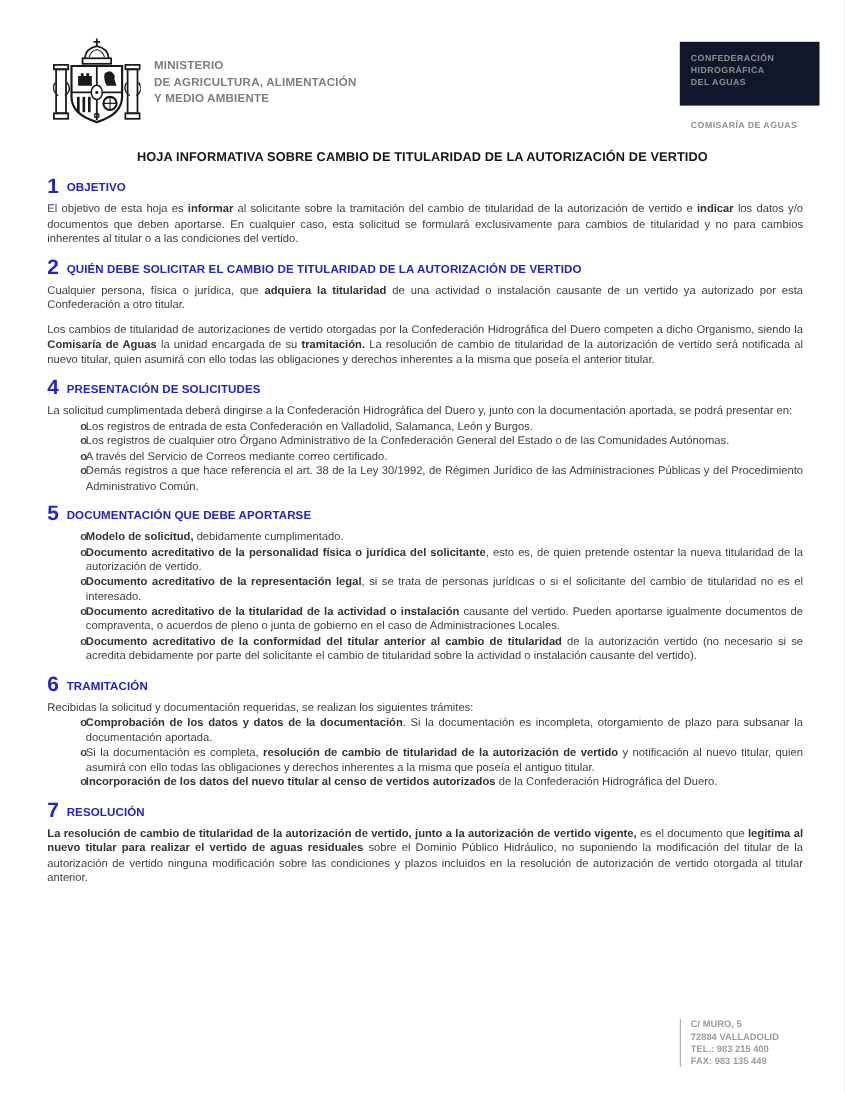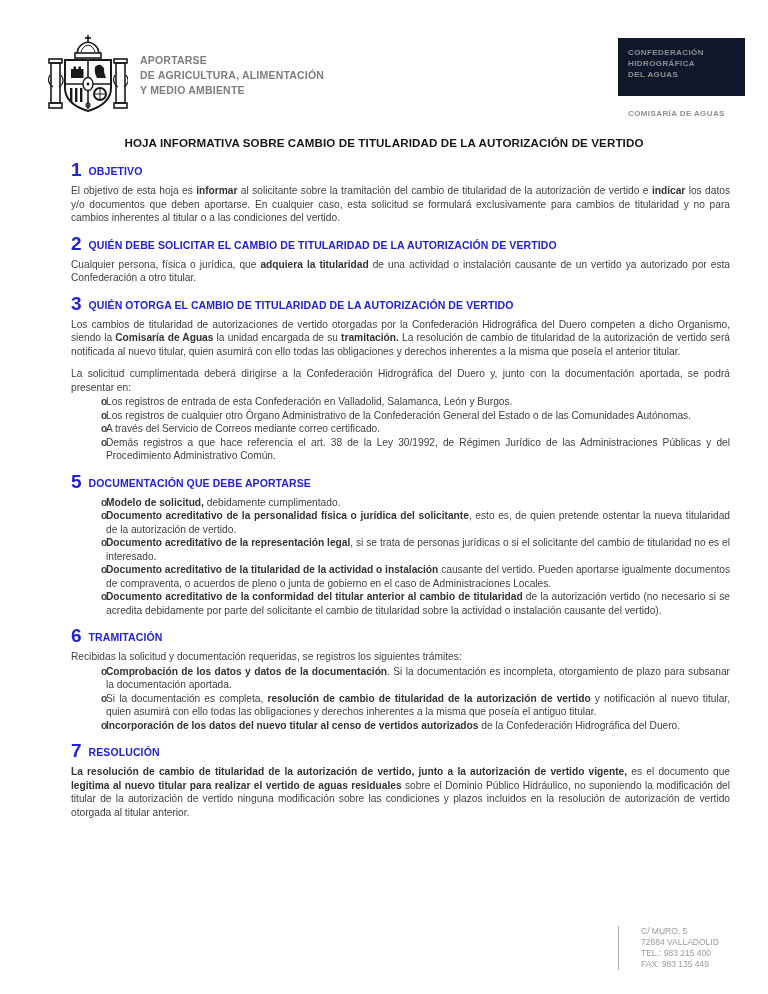--- a/index.html
+++ b/index.html
@@ -18,37 +18,37 @@
   .header-spacer { flex:1; }
   .org-col { width:127px; flex:0 0 auto; margin-top:5px; }
   .org-box { background:#0f172a; padding:9px 8px 16px 10px; font-size:8px;
              font-weight:bold; color:#8f8f8f; line-height:11px; letter-spacing:.4px; }
   .department { margin-top:13px; padding-left:10px; font-size:8px; font-weight:bold;
                 color:#8f8f8f; letter-spacing:.4px; }
   
   .doc-title { text-align:center; font-size:11.6px; font-weight:bold; color:#161616;
                margin-top:15px; letter-spacing:.1px; }
   
-  .content { padding:2px 38px 0 43px;margin-left:28px; }
+  .content { padding:2px 38px 0 43px; }
   .sec { margin-top:9px; }
   .sec-head { line-height:20px; margin-bottom:3px; color:var(--accent,#2121d6); }
   .sec-num { font-size:19px; font-weight:bold; vertical-align:-1px; }
   .sec-title { font-size:10.5px; font-weight:bold; margin-left:7px; letter-spacing:.1px; }
   .para { font-size:10.2px; line-height:13.5px; text-align:justify; margin:1px 0; }
   .li { display:flex; margin:0; }
   .li-marker { flex:0 0 auto; width:35px; padding-left:30px; font-size:10.2px;
                line-height:13.5px; font-weight:bold; }
   .li-text { flex:1; font-size:10.2px; line-height:13.5px; text-align:justify; }
   b { color:#333333; }
   
   .date-line { text-align:right; font-size:10.4px; font-weight:bold; color:#161616;
                margin-top:16px; }
   .footer-address { position:absolute; right:30px; bottom:24px; width:120px;
-                    border-left:1px solid #a9a9a9; padding-left:22px;
-                    font-size:8.5px; font-weight:normal; color:#9b9b9b; line-height:11px; }
+                    border-left:1px solid #a9a9a9; padding-left:9px;
+                    font-size:8.5px; font-weight:bold; color:#9b9b9b; line-height:11px; }
 </style>
 </head>
 <body>
 
 <div class="page">
 
   <div class="header">
     <div class="logo-block">
       <svg class="coat" viewBox="0 0 80 88" fill="none" stroke="#1a1a1a" stroke-width="1.6">
 
@@ -82,21 +82,21 @@
         <circle cx="52" cy="61" r="6" stroke-width="2"></circle>
         <line x1="52" y1="55" x2="52" y2="67" stroke-width="1"></line>
         <line x1="46" y1="61" x2="58" y2="61" stroke-width="1"></line>
 
         <ellipse cx="40" cy="51" rx="5" ry="6.5" fill="#ffffff" stroke-width="1.4"></ellipse>
         <circle cx="40" cy="51" r="1.4" fill="#1a1a1a" stroke="none"></circle>
 
         <circle cx="40" cy="72" r="2" stroke-width="1.2"></circle>
       </svg>
       <div class="ministry">
-        <div>APORTARSE</div>
+        <div>MINISTERIO</div>
         <div>DE AGRICULTURA, ALIMENTACIÓN</div>
         <div>Y MEDIO AMBIENTE</div>
       </div>
     </div>
     <div class="header-spacer"></div>
     <div class="org-col">
       <div class="org-box">
         <div>CONFEDERACIÓN</div>
         <div>HIDROGRÁFICA</div>
         <div>DEL AGUAS</div>
@@ -110,24 +110,24 @@
   <div class="content">
       <section class="sec">
         <div class="sec-head"><span class="sec-num">1</span><span class="sec-title">OBJETIVO</span></div>
         <p class="para">El objetivo de esta hoja es <b>informar</b> al solicitante sobre la tramitación del cambio de titularidad de la autorización de vertido e <b>indicar</b> los datos y/o documentos que deben aportarse. En cualquier caso, esta solicitud se formulará exclusivamente para cambios de titularidad y no para cambios inherentes al titular o a las condiciones del vertido.</p>
       </section>
       <section class="sec">
         <div class="sec-head"><span class="sec-num">2</span><span class="sec-title">QUIÉN DEBE SOLICITAR EL CAMBIO DE TITULARIDAD DE LA AUTORIZACIÓN DE VERTIDO</span></div>
         <p class="para">Cualquier persona, física o jurídica, que <b>adquiera la titularidad</b> de una actividad o instalación causante de un vertido ya autorizado por esta Confederación a otro titular.</p>
       </section>
       <section class="sec">
-        <div class="sec-head"><span class="sec-num">3</span><span class="sec-title">QUIÉN OTORGA EL CAMBIO DE TITULARIDAD DE LA AUTORIZACIÓN DE VERTIDO</span></div>
         <p class="para">Los cambios de titularidad de autorizaciones de vertido otorgadas por la Confederación Hidrográfica del Duero competen a dicho Organismo, siendo la <b>Comisaría de Aguas</b> la unidad encargada de su <b>tramitación.</b> La resolución de cambio de titularidad de la autorización de vertido será notificada al nuevo titular, quien asumirá con ello todas las obligaciones y derechos inherentes a la misma que poseía el anterior titular.</p>
       </section>
       <section class="sec">
+        <div class="sec-head"><span class="sec-num">4</span><span class="sec-title">PRESENTACIÓN DE SOLICITUDES</span></div>
         <p class="para">La solicitud cumplimentada deberá dirigirse a la Confederación Hidrográfica del Duero y, junto con la documentación aportada, se podrá presentar en:</p>
         <div class="li">
           <span class="li-marker">o</span>
           <div class="li-text">Los registros de entrada de esta Confederación en Valladolid, Salamanca, León y Burgos.</div>
         </div>
         <div class="li">
           <span class="li-marker">o</span>
           <div class="li-text">Los registros de cualquier otro Órgano Administrativo de la Confederación General del Estado o de las Comunidades Autónomas.</div>
         </div>
         <div class="li">
@@ -157,21 +157,21 @@
           <span class="li-marker">o</span>
           <div class="li-text"><b>Documento acreditativo de la titularidad de la actividad o instalación</b> causante del vertido. Pueden aportarse igualmente documentos de compraventa, o acuerdos de pleno o junta de gobierno en el caso de Administraciones Locales.</div>
         </div>
         <div class="li">
           <span class="li-marker">o</span>
           <div class="li-text"><b>Documento acreditativo de la conformidad del titular anterior al cambio de titularidad</b> de la autorización vertido (no necesario si se acredita debidamente por parte del solicitante el cambio de titularidad sobre la actividad o instalación causante del vertido).</div>
         </div>
       </section>
       <section class="sec">
         <div class="sec-head"><span class="sec-num">6</span><span class="sec-title">TRAMITACIÓN</span></div>
-        <p class="para">Recibidas la solicitud y documentación requeridas, se registros los siguientes trámites:</p>
+        <p class="para">Recibidas la solicitud y documentación requeridas, se realizan los siguientes trámites:</p>
         <div class="li">
           <span class="li-marker">o</span>
           <div class="li-text"><b>Comprobación de los datos y datos de la documentación</b>. Si la documentación es incompleta, otorgamiento de plazo para subsanar la documentación aportada.</div>
         </div>
         <div class="li">
           <span class="li-marker">o</span>
           <div class="li-text">Si la documentación es completa, <b>resolución de cambio de titularidad de la autorización de vertido</b> y notificación al nuevo titular, quien asumirá con ello todas las obligaciones y derechos inherentes a la misma que poseía el antiguo titular.</div>
         </div>
         <div class="li">
           <span class="li-marker">o</span>

